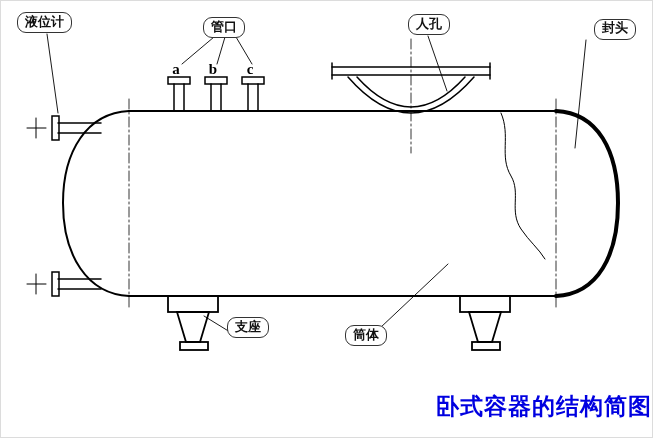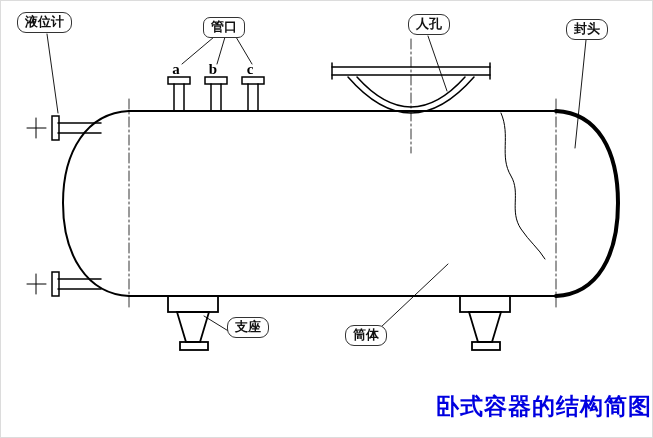--- a/index.html
+++ b/index.html
@@ -130,21 +130,21 @@
       <line x1="224" y1="36" x2="216" y2="63"></line>
       <line x1="235" y1="36" x2="251" y2="63"></line>
       <line x1="427" y1="35" x2="446" y2="90"></line>
       <line x1="585" y1="39" x2="574" y2="147"></line>
       <line x1="229" y1="331" x2="203" y2="315"></line>
       <line x1="379" y1="327" x2="447" y2="263"></line>
     </g>
   </svg>
 
   <div class="callout" style="left:16px;top:11px;">液位计</div>
-  <div class="callout" style="left:202px;top:16px;border-radius:7px;">管口</div>
+  <div class="callout" style="left:202px;top:16px;">管口</div>
   <div class="callout" style="left:407px;top:13px;">人孔</div>
-  <div class="callout" style="left:565px;top:18px;">封头</div>
+  <div class="callout" style="left:593px;top:18px;font-family:Liberation Mono, monospace;">封头</div>
   <div class="callout" style="left:226px;top:316px;">支座</div>
   <div class="callout" style="left:344px;top:324px;">筒体</div>
 
   <div class="title" style="color: rgb(0, 0, 224);">卧式容器的结构简图</div>
 
 </div>
 
 </body></html>

